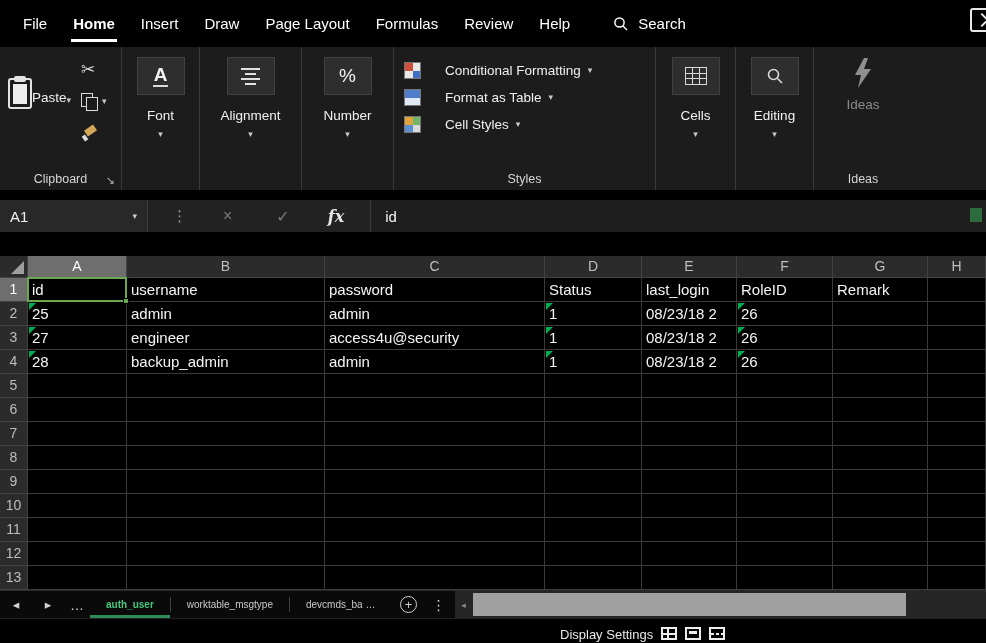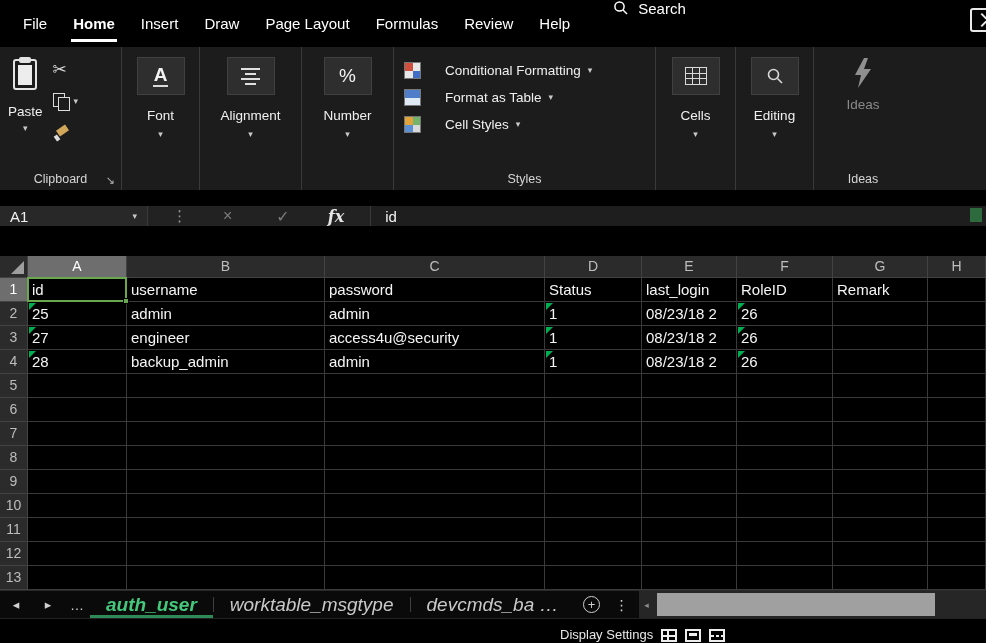--- a/index.html
+++ b/index.html
@@ -6,35 +6,35 @@
   html,body { width: 986px; height: 643px; overflow: hidden; background:#000;
               font-family: "Liberation Sans", sans-serif; }
   .app { width: 986px; height: 643px; position: relative; background:#000; color:#f0f0f0; overflow:hidden; }
 
   
   .menubar { height:47px; background:#000; display:flex; align-items:stretch; padding-left:10px; position:relative; }
   .menubar-items { display:flex; align-items:stretch; }
   .menu-item { padding:0 13px; line-height:47px; font-size:15px; color:#fff; position:relative; cursor:default; white-space:nowrap; }
   .menu-item.active { font-weight:bold; }
   .menu-item.active::after { content:''; position:absolute; left:11px; right:11px; bottom:5px; height:3px; background:#fff; }
-  .search-box { display:flex; gap:9px; margin-left:30px; font-size:15px; color:#fff; }
+  .search-box { display:flex; align-items:center; gap:9px; margin-left:30px; font-size:15px; color:#fff; }
   .share-icon { position:absolute; right:-8px; top:8px; width:24px; height:24px; border:2px solid #e8e8e8; border-radius:3px; }
   .share-icon::after { content:''; position:absolute; left:5px; top:5px; width:8px; height:8px; border-top:2px solid #e8e8e8; border-right:2px solid #e8e8e8; transform:rotate(45deg); }
 
   
   .ribbon { height:143px; background:#1c1c1c; display:flex; position:relative; }
   .rgroup { position:relative; border-right:1px solid #3a3a3a; height:100%; flex:0 0 auto; }
   .group-label { position:absolute; bottom:4px; left:0; right:0; text-align:center; font-size:12.5px; color:#d6d6d6; }
   .launcher { position:absolute; right:6px; bottom:3px; font-size:11px; color:#b5b5b5; cursor:default; }
   .dd { font-size:9px; color:#c9c9c9; line-height:1; }
   .btn-label { font-size:13.5px; color:#f0f0f0; white-space:nowrap; }
 
   .g-clipboard { width:122px; }
   .clip-content { display:flex; padding:12px 6px 0 8px; gap:10px; }
-  .big-btn { display:flex; flex-direction:column; align-items:center; cursor:default; }
+  .big-btn { display:flex; flex-direction:row; align-items:center; cursor:default; }
   .clipboard-icon { position:relative; width:24px; height:31px; border:2px solid #e3e3e3; border-radius:3px; background:#1c1c1c; margin-bottom:14px; }
   .clipboard-icon::before { content:''; position:absolute; top:-4px; left:50%; transform:translateX(-50%); width:12px; height:6px; background:#e3e3e3; border-radius:2px; }
   .clipboard-icon::after { content:''; position:absolute; top:4px; left:3px; right:3px; bottom:3px; background:#ededed; }
   .big-btn .btn-label { margin-bottom:5px; }
   .mini-col { display:flex; flex-direction:column; gap:15px; padding-top:2px; }
   .mini-btn { display:flex; align-items:center; gap:4px; cursor:default; }
   .scissors { font-size:17px; color:#dcdcdc; line-height:1; }
   .copy-icon { position:relative; width:17px; height:17px; display:inline-block; }
   .copy-icon::before,.copy-icon::after { content:''; position:absolute; width:10px; height:12px; border:1.5px solid #dcdcdc; background:#1c1c1c; }
   .copy-icon::before { left:0; top:0; }
@@ -68,21 +68,21 @@
   .fat-icon i:nth-child(3),.fat-icon i:nth-child(4){background:#dfe8f5;}
   .cs-icon i:nth-child(1){background:#e2a33a;} .cs-icon i:nth-child(2){background:#74b36a;}
   .cs-icon i:nth-child(3){background:#5b8fd4;} .cs-icon i:nth-child(4){background:#d9d9d9;}
 
   .g-ideas { width:98px; border-right:none; }
   .ideas-btn { padding-top:10px; }
   .ideas-btn .btn-label { color:#8a8a8a; margin-top:8px; }
 
   
   .formulabar { height:52px; background:#000; display:flex; align-items:center; position:relative; }
-  .fb-inner { height:20px; width:100%; background:#15803d; display:flex; align-items:stretch; }
+  .fb-inner { height:32px; width:100%; background:#15803d; display:flex; align-items:stretch; }
   .name-box { width:148px; background:#282828; border-right:1px solid #3a3a3a; display:flex; align-items:center; padding:0 10px; font-size:15px; color:#f0f0f0; }
   .name-box .dd { margin-left:auto; }
   .fb-icons { display:flex; align-items:center; gap:0; padding:0 10px; background:#222; border-right:1px solid #3a3a3a; }
   .fb-dots { color:#9a9a9a; font-size:15px; padding:0 14px; }
   .fb-x,.fb-check { color:#7c7c7c; font-size:16px; padding:0 22px; }
   .fx { font-family:"DejaVu Serif", serif; font-style:italic; font-weight:600; font-size:16px; color:#e6e6e6; padding:0 16px; }
   .fb-content { flex:1; background:#1e1e1e; display:flex; align-items:center; padding-left:14px; font-size:15px; color:#f2f2f2; }
   .fb-expand { position:absolute; right:4px; top:18px; width:12px; height:14px; background:#2d6b3f; }
 
   
@@ -101,34 +101,34 @@
   .err-tri { position:absolute; left:1px; top:1px; width:0; height:0; border-top:7px solid var(--error-indicator-green, #00b050); border-right:7px solid transparent; z-index:2; }
   .cell.selected { z-index:3; }
   .cell.selected::after { content:''; position:absolute; inset:-1px; border:2px solid var(--selection-green, #6aa84f); pointer-events:none; }
   .fill-handle { position:absolute; right:-3px; bottom:-3px; width:6px; height:6px; background:var(--selection-green, #6aa84f); border:1px solid #000; z-index:4; }
 
   
   .tabbar { height:28px; background:#0a0a0a; display:flex; align-items:stretch; border-top:1px solid #2a2a2a; }
   .tab-nav { width:32px; display:flex; align-items:center; justify-content:center; color:#d0d0d0; font-size:13px; cursor:default; }
   .tab-more { width:26px; display:flex; align-items:center; justify-content:center; color:#d0d0d0; font-size:14px; cursor:default; }
   .sheet-tabs { display:flex; align-items:stretch; }
-  .sheet-tab { padding:0 16px; display:flex; align-items:center; font-size:19px; color:#c9c9c9; cursor:default; white-space:nowrap;font-style:italic; }
+  .sheet-tab { padding:0 16px; display:flex; align-items:center; font-size:10px; color:#c9c9c9; cursor:default; white-space:nowrap; }
   .sheet-tab.active { color:var(--active-tab-green, #44c97c); font-weight:bold; box-shadow:inset 0 -3px 0 #2e8b57; }
   .tab-sep { width:1px; background:#3f3f3f; margin:6px 0; }
   .new-sheet { width:34px; display:flex; align-items:center; justify-content:center; cursor:default; }
   .plus-circle { width:17px; height:17px; border:1.5px solid #cfcfcf; border-radius:50%; display:flex; align-items:center; justify-content:center; color:#cfcfcf; font-size:13px; line-height:1; }
   .sheet-options { width:26px; display:flex; align-items:center; justify-content:center; color:#cfcfcf; font-size:14px; cursor:default; }
   .tab-scrollbar { flex:1; display:flex; align-items:stretch; margin-left:4px; }
   .sb-left { width:16px; background:#262626; display:flex; align-items:center; justify-content:center; color:#8a8a8a; font-size:9px; }
   .sb-track { flex:1; background:#262626; position:relative; }
   .sb-thumb { position:absolute; left:2px; top:2px; bottom:2px; width:84%; background:#a0a0a0; }
 
   
   .statusbar { height:25px; background:#000; border-top:1px solid #222; display:flex; align-items:center; overflow:hidden; }
-  .sb-cluster { display:flex; align-items:flex-end; gap:8px; padding-left:560px; padding-top:6px; }
+  .sb-cluster { display:flex; align-items:flex-start; gap:8px; padding-left:560px; padding-top:6px; }
   .ds-label { font-size:13px; color:#e8e8e8; white-space:nowrap; }
   .vw-icon { width:16px; height:13px; border:2px solid #ededed; position:relative; display:inline-block; flex:0 0 auto; }
   .vw-normal::before { content:''; position:absolute; left:4px; top:0; bottom:0; width:2px; background:#ededed; }
   .vw-normal::after { content:''; position:absolute; left:0; right:0; top:4px; height:2px; background:#ededed; }
   .vw-layout::before { content:''; position:absolute; left:2px; right:2px; top:2px; height:3px; background:#ededed; }
   .vw-break::before { content:''; position:absolute; left:0; right:0; top:4px; height:2px; background:repeating-linear-gradient(90deg,#ededed 0 3px,transparent 3px 5px); }
 
   svg { display:block; }
 </style>
 </head>

